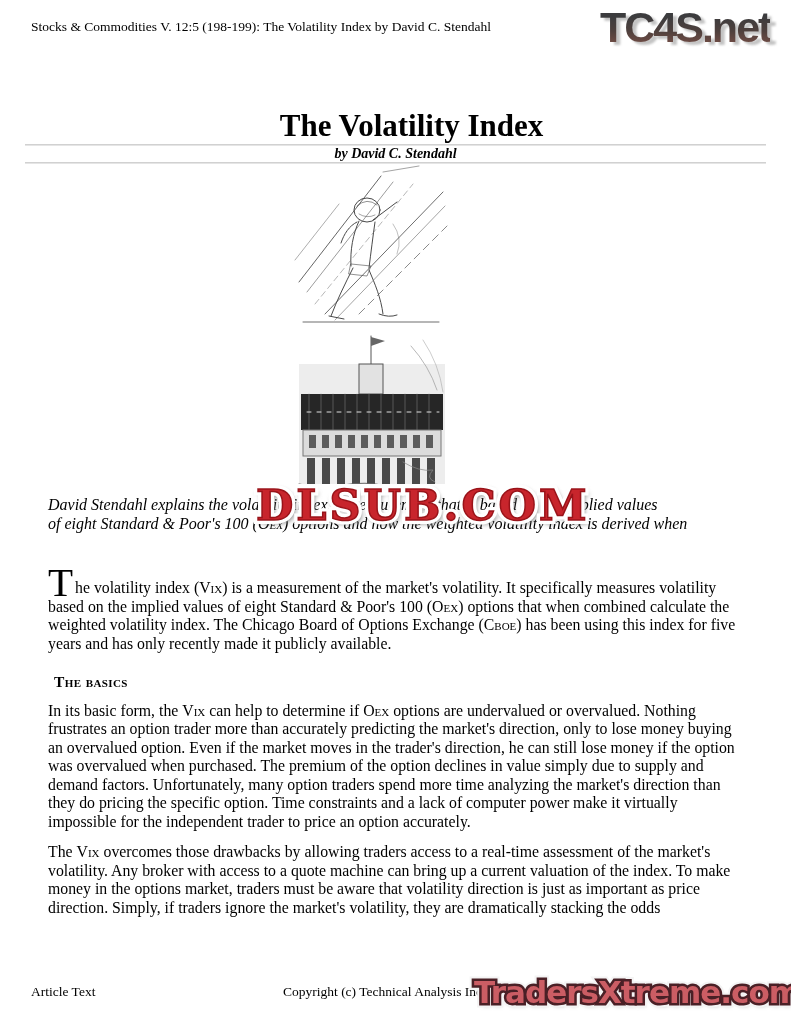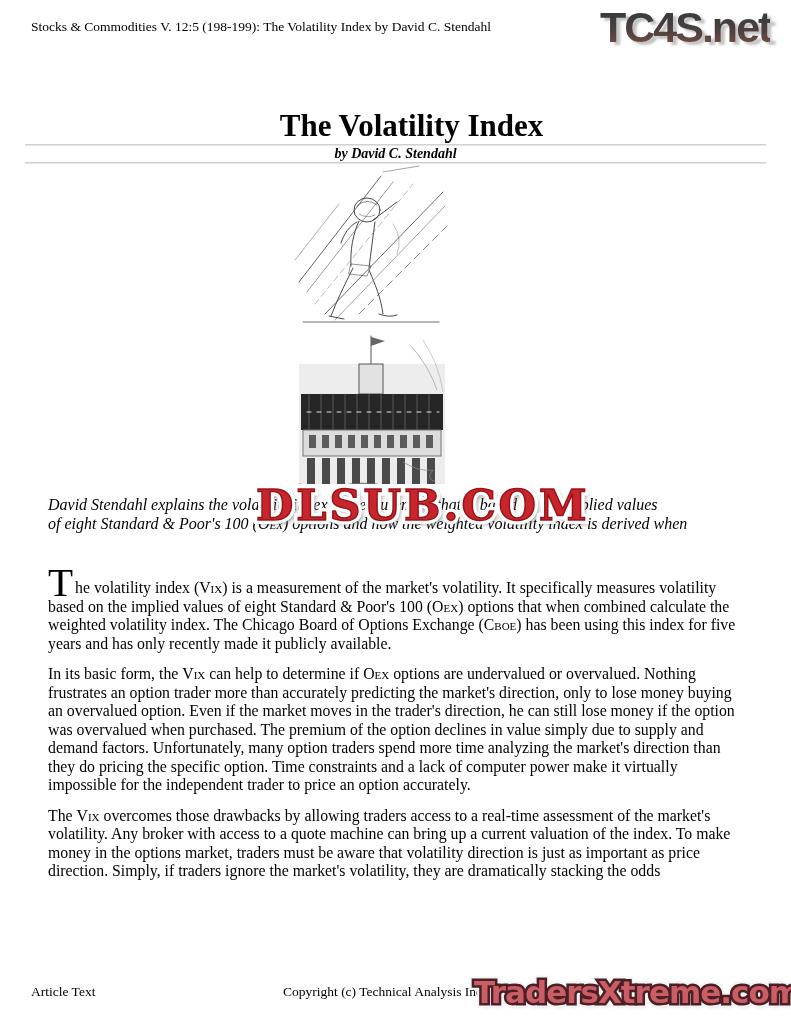--- a/index.html
+++ b/index.html
@@ -167,20 +167,21 @@
     <div>of eight Standard &amp; Poor's 100 (<span class="sc">Oex</span>) options and how the weighted volatility index is derived when</div>
   </div>
 
   <div class="wm-dlsub">
     <span class="wm-back">DLSUB.COM</span>
     <span class="wm-front">DLSUB.COM</span>
   </div>
 
   <div class="body-text">
     <p class="para intro-para"><span class="dropcap">T</span><span>he volatility index (<span class="sc">Vix</span>) is a measurement of the market's volatility. It specifically measures volatility based on the implied values of eight Standard &amp; Poor's 100 (<span class="sc">Oex</span>) options that when combined calculate the weighted volatility index. The Chicago Board of Options Exchange (<span class="sc">Cboe</span>) has been using this index for five years and has only recently made it publicly available.</span></p>
+    <h2 class="section-heading">The basics</h2>
     <p class="para">In its basic form, the <span class="sc">Vix</span> can help to determine if <span class="sc">Oex</span> options are undervalued or overvalued. Nothing frustrates an option trader more than accurately predicting the market's direction, only to lose money buying an overvalued option. Even if the market moves in the trader's direction, he can still lose money if the option was overvalued when purchased. The premium of the option declines in value simply due to supply and demand factors. Unfortunately, many option traders spend more time analyzing the market's direction than they do pricing the specific option. Time constraints and a lack of computer power make it virtually impossible for the independent trader to price an option accurately.</p>
     <p class="para">The <span class="sc">Vix</span> overcomes those drawbacks by allowing traders access to a real-time assessment of the market's volatility. Any broker with access to a quote machine can bring up a current valuation of the index. To make money in the options market, traders must be aware that volatility direction is just as important as price direction. Simply, if traders ignore the market's volatility, they are dramatically stacking the odds</p>
   </div>
 
   <div class="footer-left">Article Text</div>
   <div class="footer-copy">Copyright (c) Technical Analysis Inc.</div>
 
   <div class="wm-tx">
     <span class="tx-glow">TradersXtreme.com</span>
     <span class="tx-outline">TradersXtreme.com</span>

